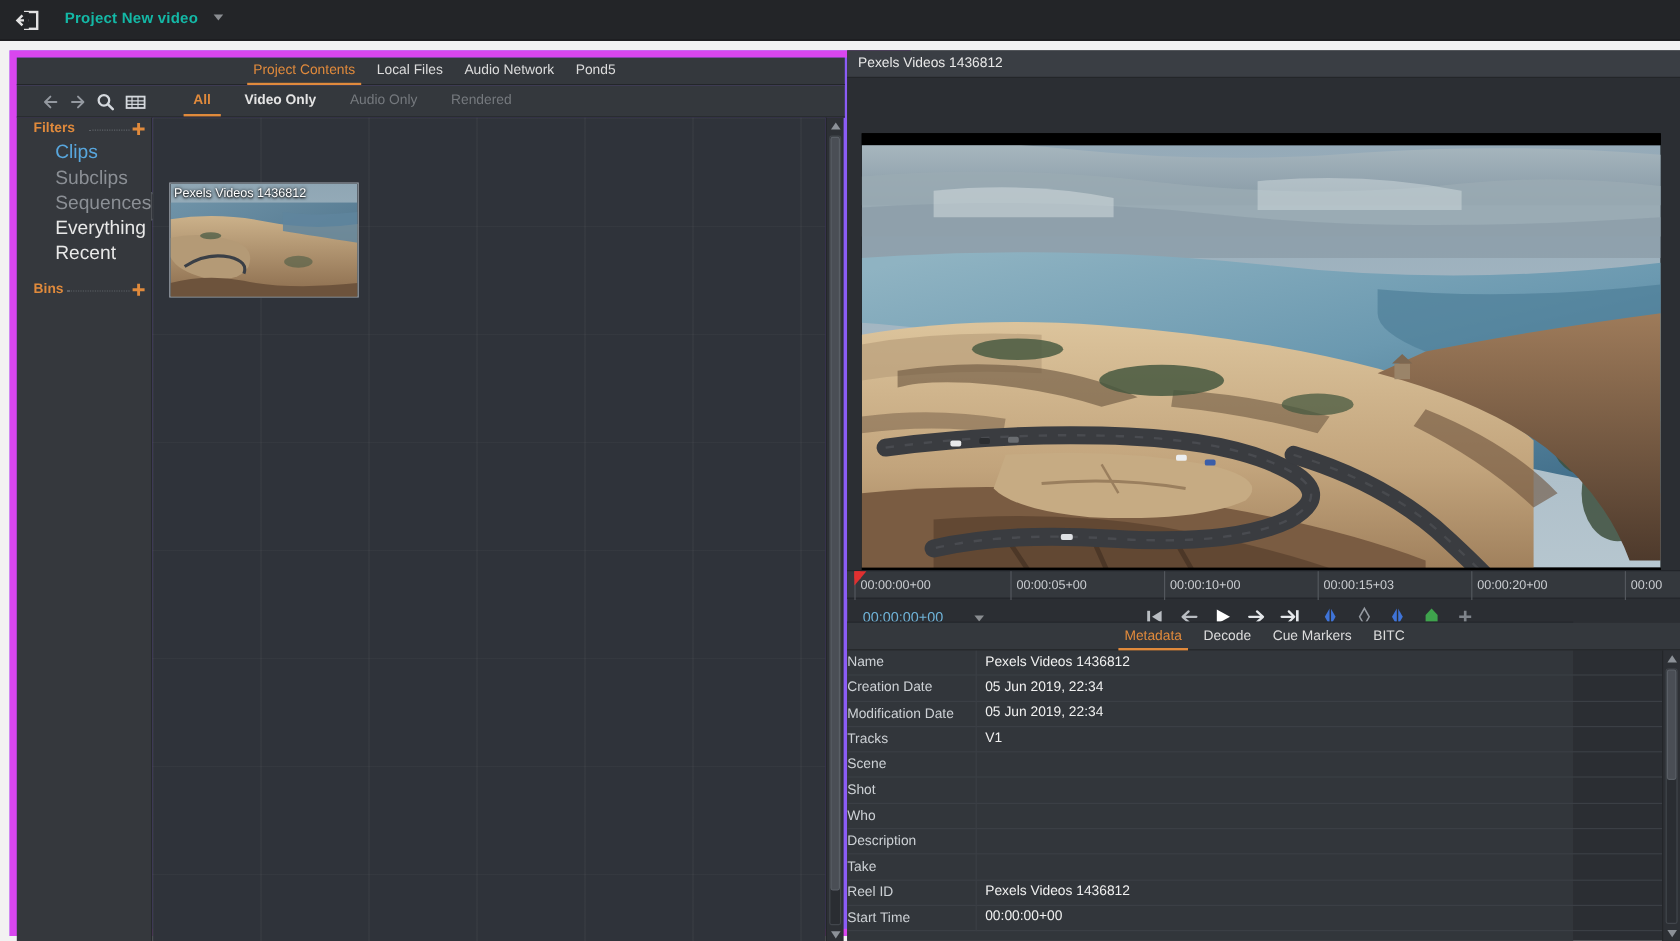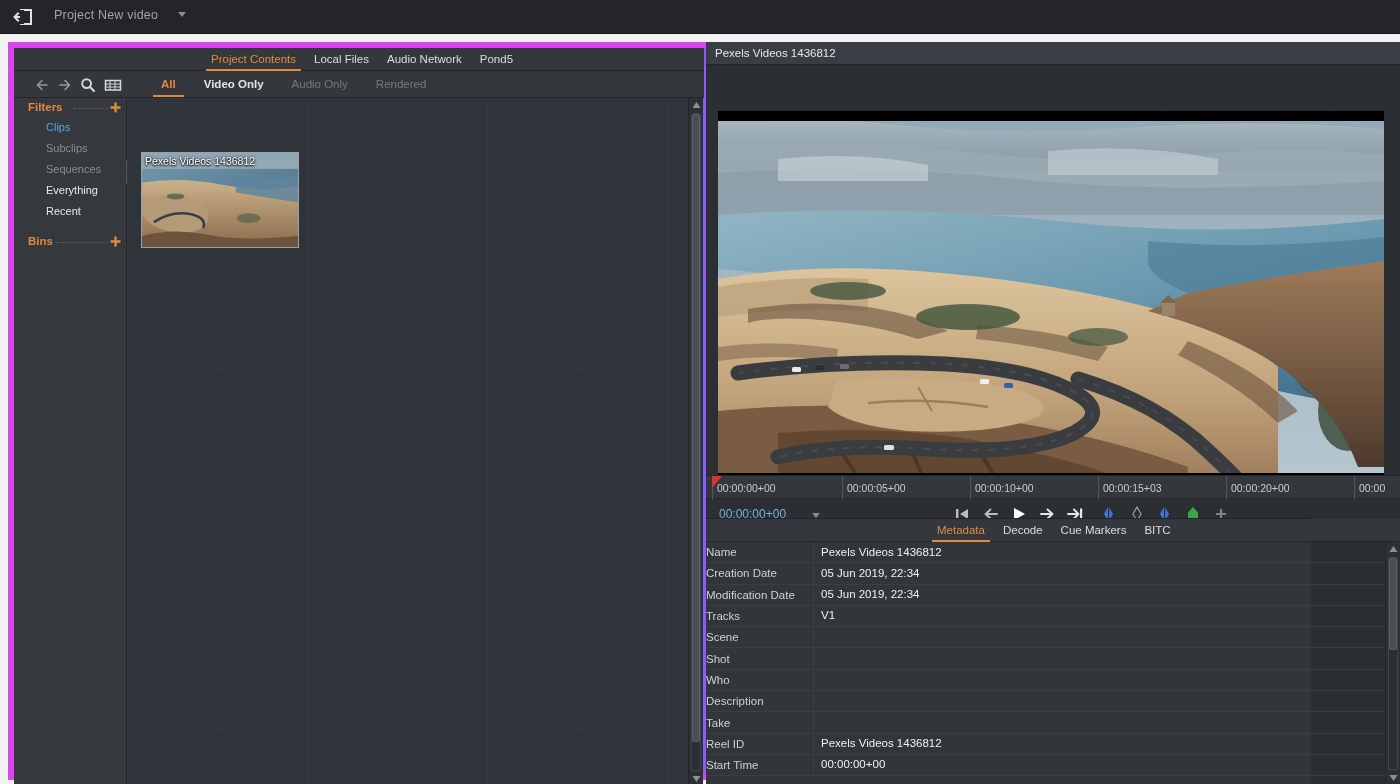--- a/index.html
+++ b/index.html
@@ -15,21 +15,21 @@
     position: absolute; left: 0; top: 0; width: 1400px; height: 34px;
     background: #232528;
     border-bottom: 1px solid #141517;
   }
   #back-icon {
     position: absolute; left: 12px; top: 6px; width: 22px; height: 22px;
     cursor: pointer;
   }
   #project-title {
     position: absolute; left: 54px; top: 8px;
-    font-size: 12.5px; font-weight: normal; color: #a3a3a3;
+    font-size: 12.5px; font-weight: bold; color: #14b8a6;
     letter-spacing: .2px;
   }
   #project-caret {
     position: absolute; left: 178px; top: 12px;
     width: 0; height: 0;
     border-left: 4px solid transparent; border-right: 4px solid transparent;
     border-top: 5px solid #8a8d91; cursor: pointer;
   }
   #maintabs {
     position: absolute; left: 575px; top: 0; height: 34px;
@@ -119,21 +119,21 @@
   }
   .tree-head .dots {
     position: absolute; left: 60px; right: 18px; top: 10px;
     border-bottom: 1px dotted #5d6167;
   }
   .plus {
     position: absolute; right: 4px; top: 3px;
     width: 13px; height: 13px; cursor: pointer;
   }
   .tree-item {
-    height: 21px; padding-left: 32px; font-size: 11px;
+    height: 21px; padding-left: 32px; font-size: 16px;
     line-height: 21px; color: #e8e8e8; cursor: pointer;
   }
   .tree-item.sel { color: #58a6dd; }
   .tree-item.muted { color: #8b8f95; }
 
   #tree-notch {
     position: absolute; left: 112px; top: 112px;
     width: 9px; height: 24px; overflow: hidden;
   }
 

